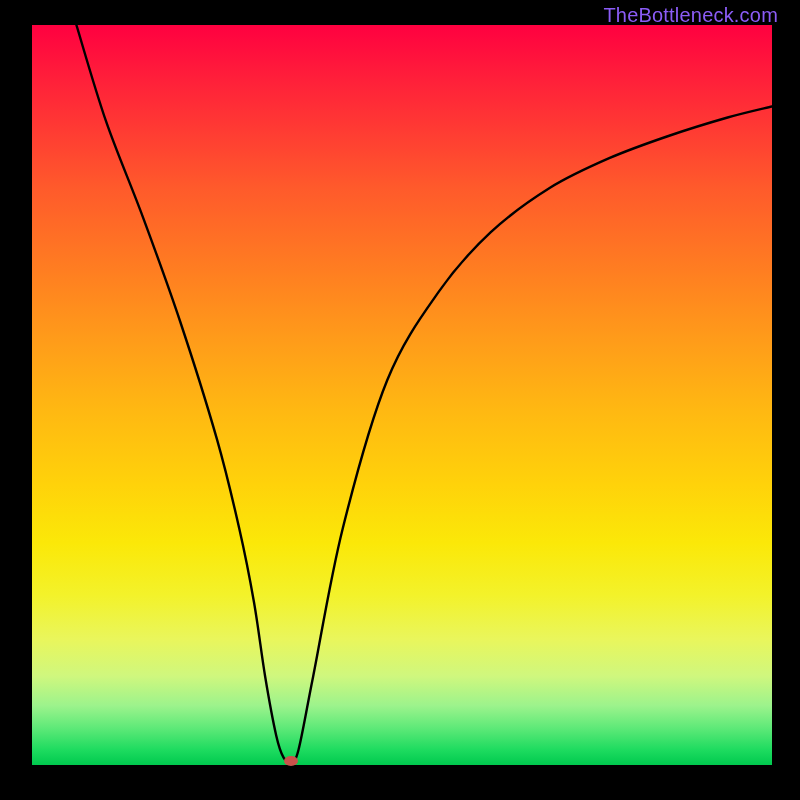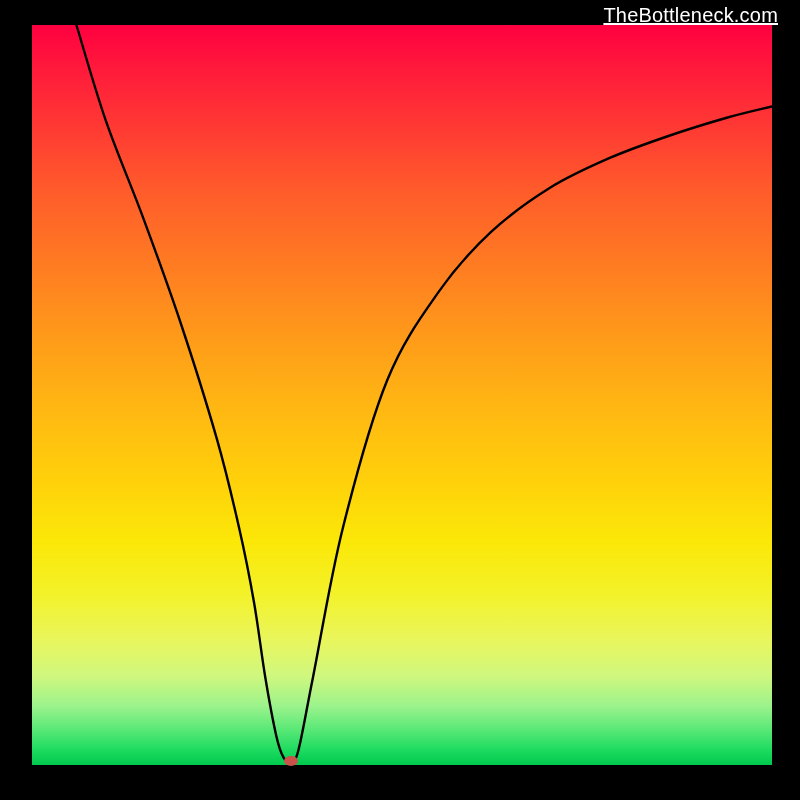--- a/index.html
+++ b/index.html
@@ -39,25 +39,24 @@
       #9cf38c 92%,
       #5ee978 95%,
       #1ddb5f 98%,
       #00c94e 100%
     );
   }
   .watermark {
     position: absolute;
     top: 4px;
     right: 22px;
-    color: #ffffff;
+    color: #8b5cf6;
     font-size: 20px;
     letter-spacing: 0.2px;
     font-weight: 500;
-    text-decoration: underline;
   }
   svg.curve {
     position: absolute;
     inset: 0;
   }
   .dot {
     position: absolute;
     width: 14px;
     height: 10px;
     border-radius: 50%;

